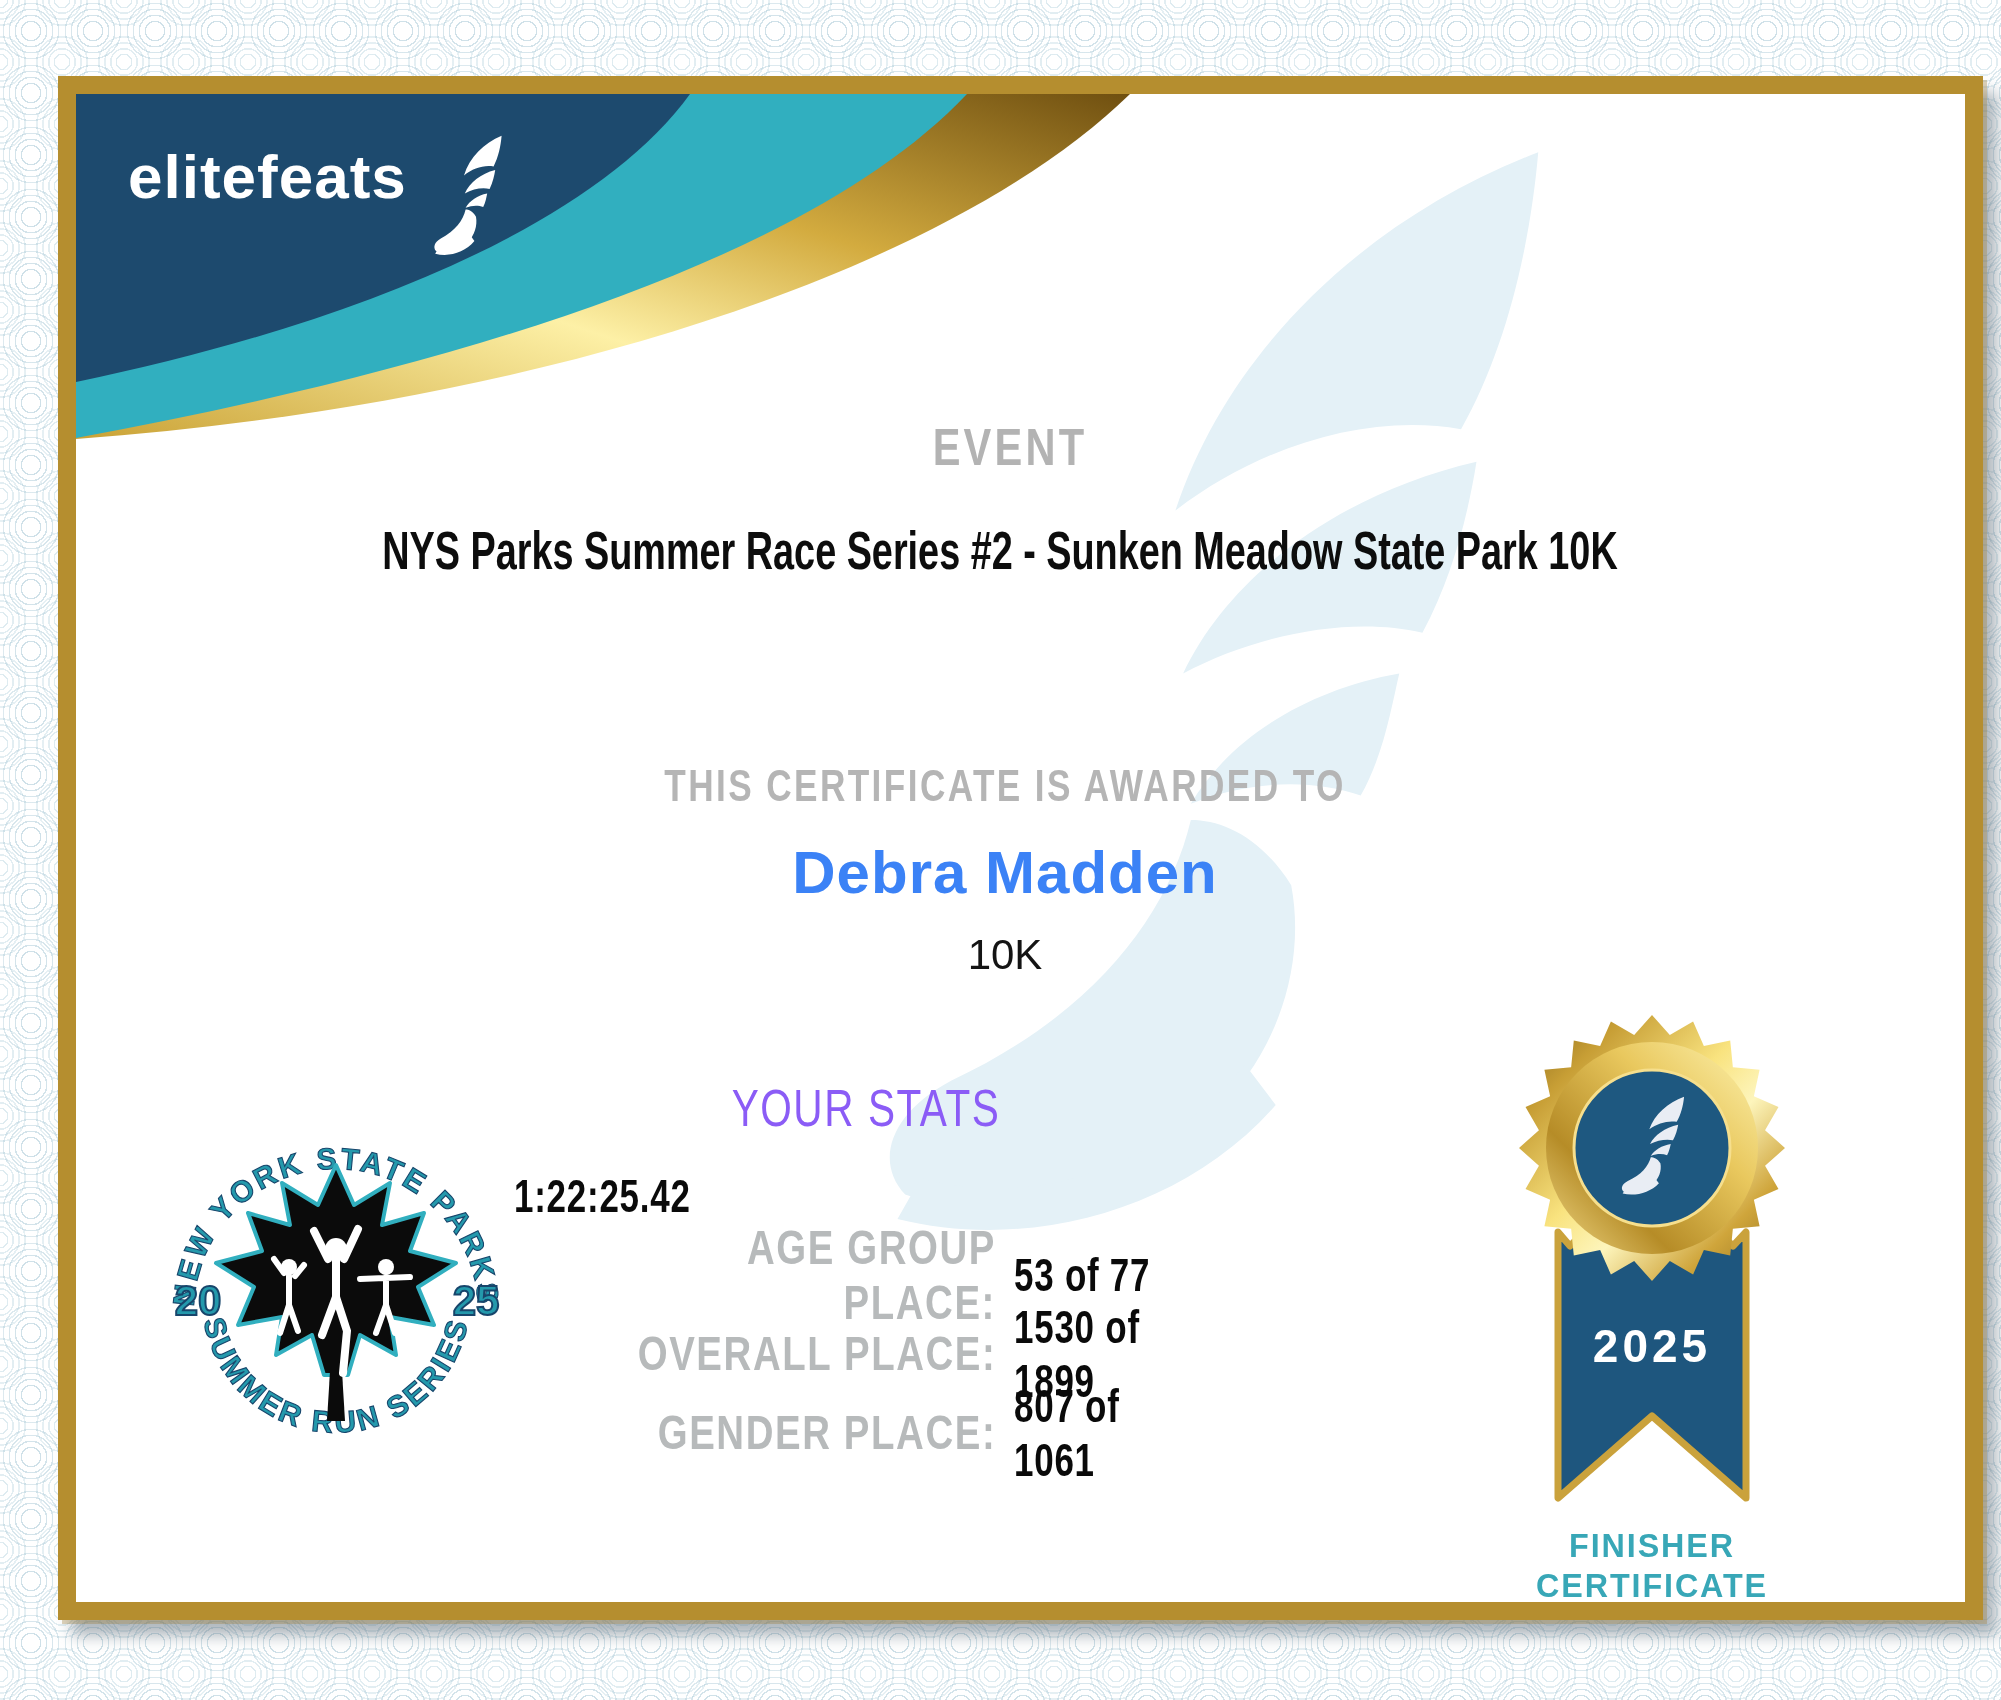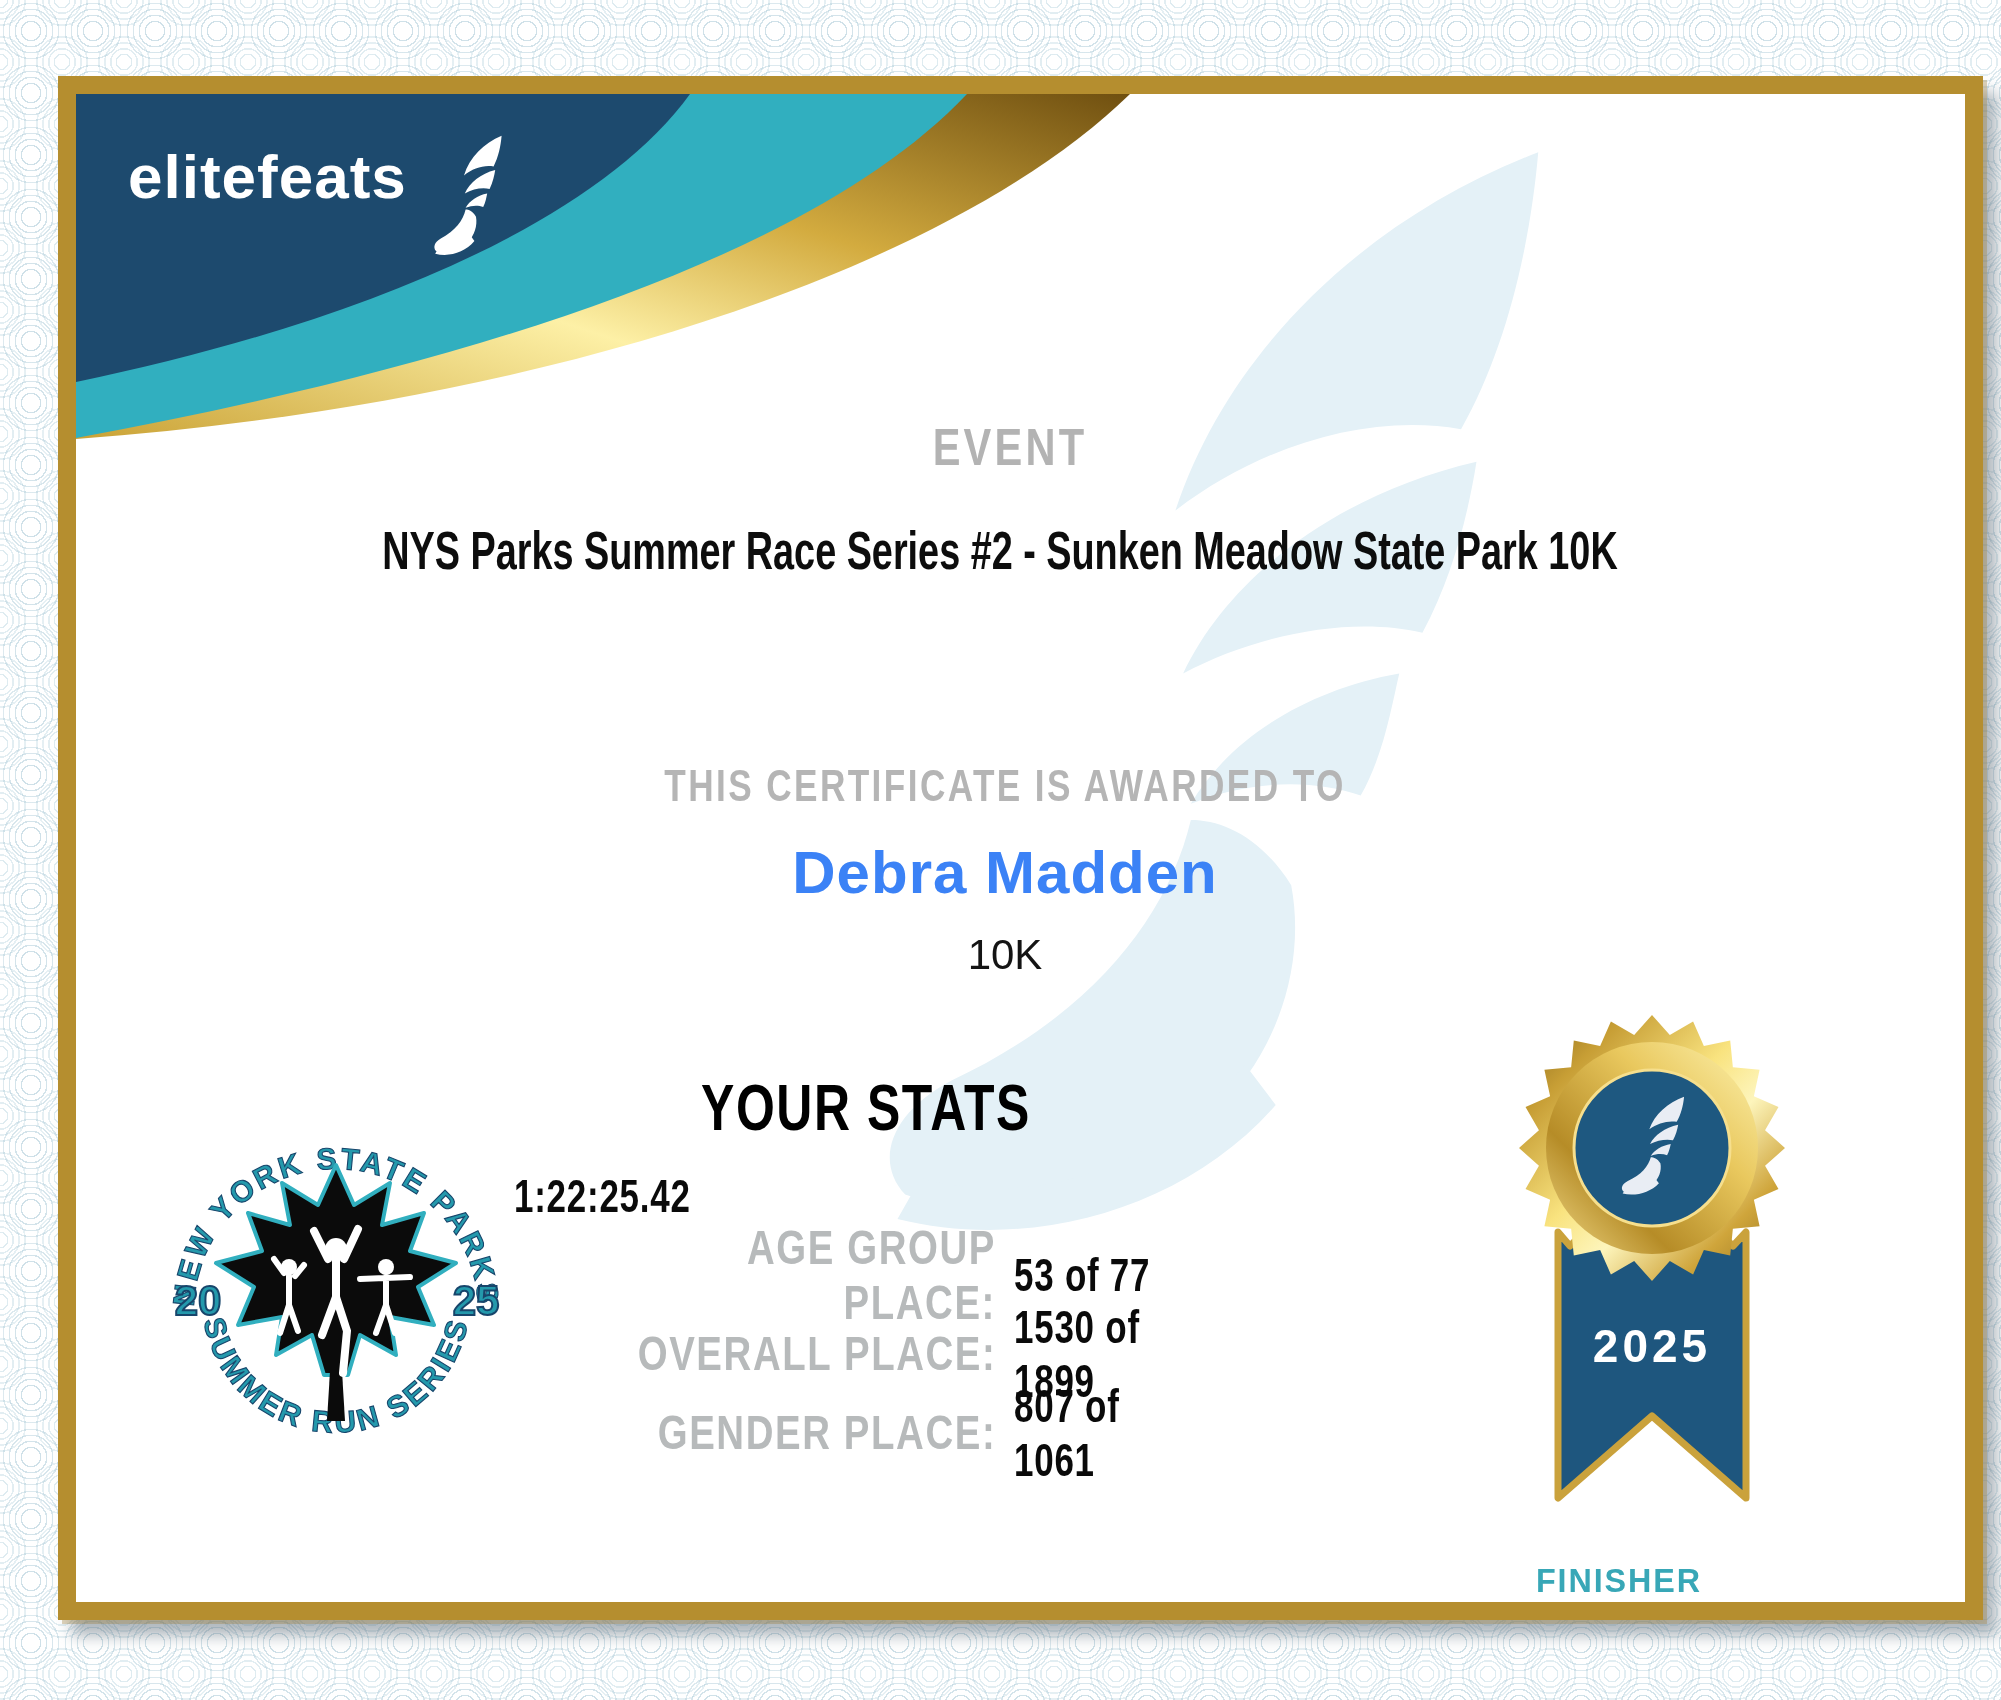--- a/index.html
+++ b/index.html
@@ -36,35 +36,35 @@
   .tline{position:absolute;transform:translate(-50%,-50%);white-space:nowrap;line-height:1;}
   .tline > span{display:inline-block;}
   .event-label{left:934px;top:353px;font-size:52px;font-weight:bold;color:#b3b3b3;letter-spacing:4px;}
   .event-label>span{transform:scaleX(.8);}
   .event-title{left:924px;top:456px;font-size:54px;font-weight:bold;color:#0d0d0d;}
   .event-title>span{transform:scaleX(.7);}
   .awarded-intro{left:929px;top:692px;font-size:44px;font-weight:bold;color:#b5b5b5;letter-spacing:3px;}
   .awarded-intro>span{transform:scaleX(.8);}
   .recipient{left:929px;top:779px;font-size:60px;font-weight:bold;color:#3b82f6;letter-spacing:1px;}
   .distance{left:929px;top:861px;font-size:42px;color:#141414;}
-  .stats-label{left:790px;top:1014px;font-size:64px;font-weight:bold;color:#000000;letter-spacing:2px;}
+  .stats-label{left:790px;top:1014px;font-size:52px;font-weight:normal;color:#8b5cf6;letter-spacing:2px;}
   .stats-label>span{transform:scaleX(.78);}
   
   .stats{position:absolute;left:420px;top:1062px;width:760px;}
   .stat-row{display:flex;align-items:center;height:79px;}
   .stat-key{flex:0 0 500px;text-align:right;font-size:48px;font-weight:bold;color:#b7babb;letter-spacing:2px;}
   .stat-key>span{display:inline-block;transform:scaleX(.8);transform-origin:right center;}
   .stat-val{margin-left:18px;font-size:46px;font-weight:bold;color:#0a0a0a;letter-spacing:1px;}
   .stat-val>span{display:inline-block;transform:scaleX(.76);transform-origin:left center;}
   
   .series-logo{position:absolute;left:70px;top:989px;width:380px;height:380px;}
   .medal{position:absolute;left:1424px;top:906px;width:304px;height:525px;}
   .medal-caption{
-    position:absolute;left:1576px;top:1466px;transform:translate(-50%,0);
-    color:#38A7B7;font-weight:bold;font-size:34px;letter-spacing:2px;line-height:40px;white-space:nowrap;
+    position:absolute;left:1576px;top:1431px;transform:translate(-50%,0);
+    text-align:center;color:#38A7B7;font-weight:bold;font-size:34px;letter-spacing:2px;line-height:40px;white-space:nowrap;
   }
   .medal-caption div{transform:scaleX(.95);}
   .arc-text{fill:#2499AC;stroke:#17456b;stroke-width:1.1px;font-weight:bold;font-size:30px;letter-spacing:3px;}
   .year-text{fill:#2499AC;stroke:#17456b;stroke-width:2px;font-weight:bold;font-size:42px;}
 </style>
 </head>
 <body>
 
 <svg width="0" height="0" style="position:absolute" aria-hidden="true">
   <defs>

